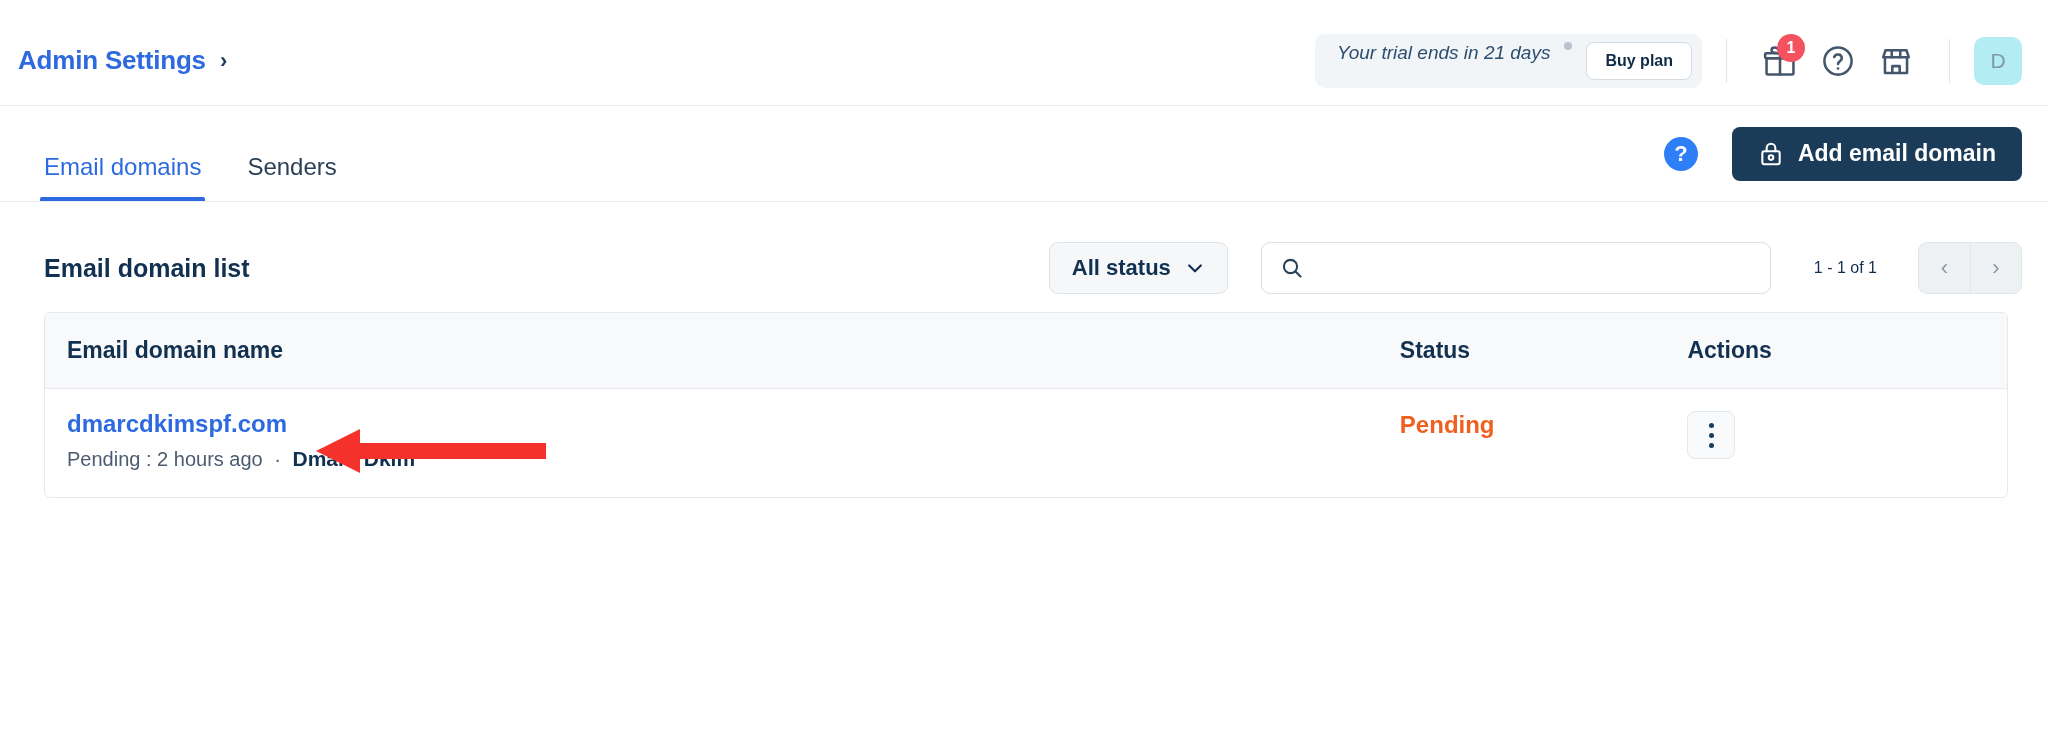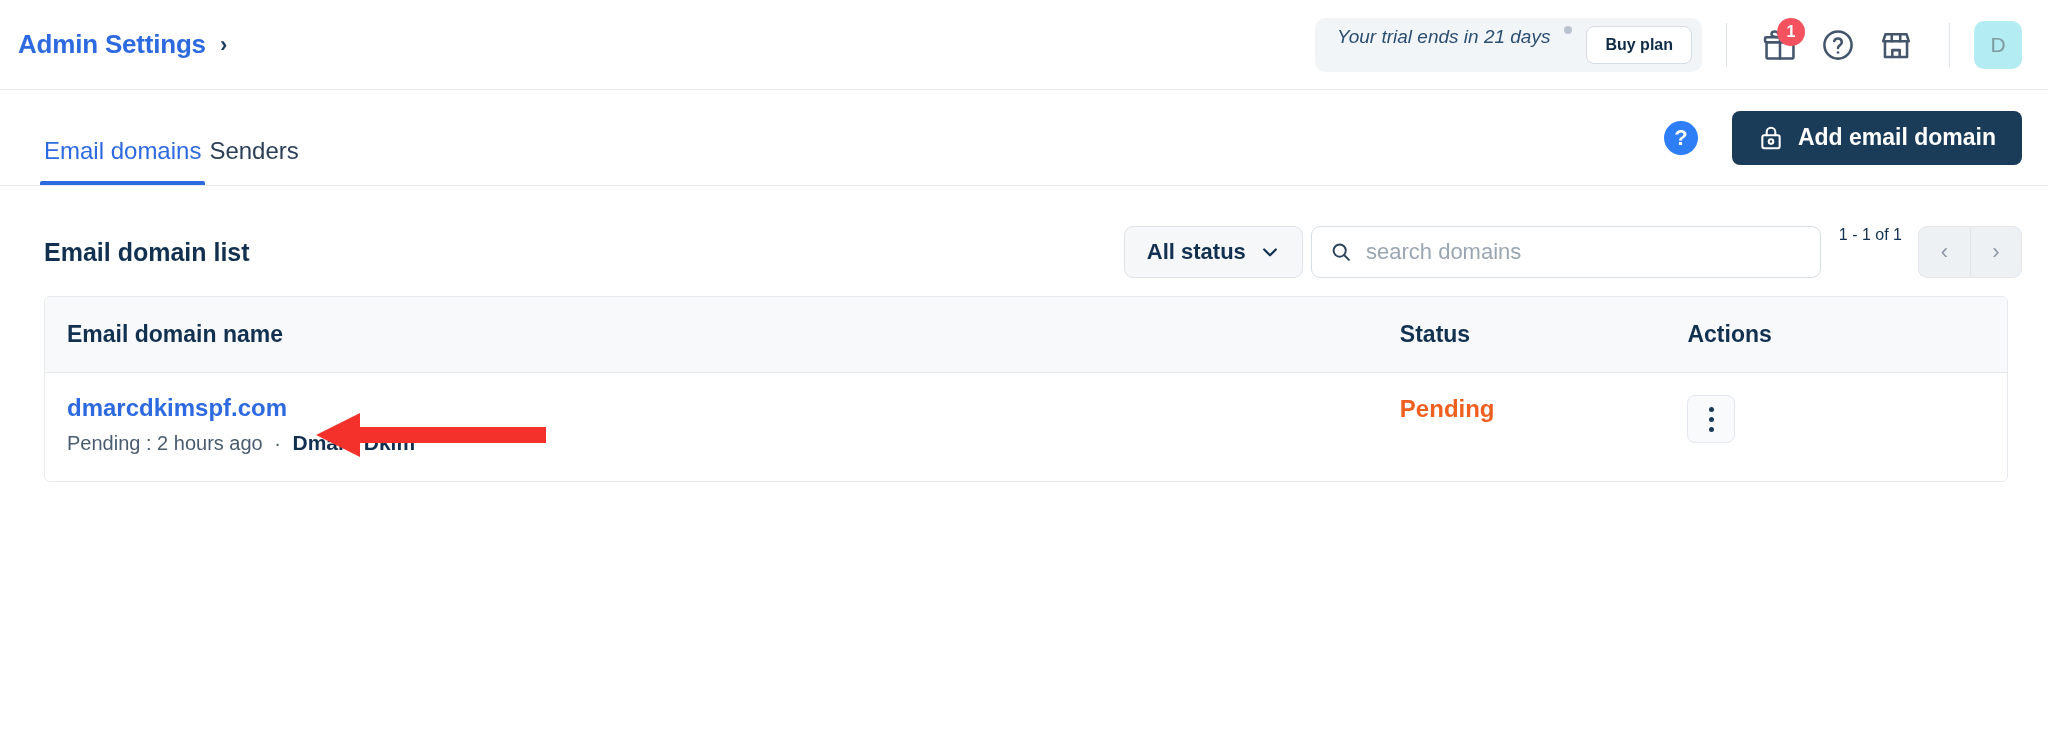--- a/index.html
+++ b/index.html
@@ -12,20 +12,21 @@
   }
 
   
   .topbar {
     position: relative;
     height: 90px;
     border-bottom: 1px solid #e8ebef;
     display: flex;
     align-items: center;
     padding: 0 26px 0 18px;
+    margin-top: 16px;
   }
   .breadcrumb { display: flex; align-items: center; gap: 14px; }
   .crumb-link {
     font-size: 26px; font-weight: 700; color: #2d6ae0;
     letter-spacing: -0.2px; cursor: pointer;
   }
   .crumb-sep { font-size: 22px; color: #1e3a5f; font-weight: 700; }
   .crumb-current {
     font-size: 26px; font-weight: 700; color: #12304f; letter-spacing: -0.2px;
   }
@@ -67,21 +68,21 @@
     font-size: 21px; color: #7f9aa0; cursor: pointer;
   }
 
   
   .tabrow {
     position: relative; height: 96px;
     display: flex; align-items: center;
     padding: 0 26px 0 40px;
     border-bottom: 1px solid #e8ebef;
   }
-  .tabs { display: flex; align-items: flex-end; height: 100%; }
+  .tabs { display: flex; align-items: flex-end; height: 100%; gap: 38px; }
   .tab {
     font-size: 24px; color: #2a3f55; cursor: pointer;
     padding: 0 4px 22px 4px; position: relative; line-height: 1;
     display: flex; align-items: flex-end; height: 100%;
     padding-top: 40px;
   }
   .tab.active { color: #2d6ae0; }
   .tab.active::after {
     content: ""; position: absolute; left: 0; right: 0; bottom: 0;
     height: 4px; background: #2d6ae0; border-radius: 2px 2px 0 0;
@@ -100,21 +101,21 @@
     font-family: "Liberation Sans", sans-serif;
   }
 
   
   .list-head {
     display: flex; align-items: center;
     padding: 36px 26px 0 44px;
     height: 96px;
   }
   .list-title { font-size: 25px; font-weight: 700; color: #12304f; }
-  .list-controls { margin-left: auto; display: flex; align-items: flex-start; gap: 8px; }
+  .list-controls { margin-left: auto; display: flex; align-items: center; gap: 33px; }
   .status-select {
     background: #f5f7f9; border: 1px solid #dde3e9; border-radius: 9px;
     height: 52px; padding: 0 22px; display: flex; align-items: center; gap: 14px;
     font-size: 22px; font-weight: 700; color: #12304f; cursor: pointer;
   }
   .search-box {
     width: 510px; height: 52px;
     background: #fff; border: 1px solid #d8dee5; border-radius: 9px;
     display: flex; align-items: center; gap: 14px; padding: 0 18px;
   }
@@ -259,21 +260,20 @@
         <svg width="20" height="20" viewBox="0 0 24 24" fill="none" stroke="#12304f" stroke-width="2.6" stroke-linecap="round" stroke-linejoin="round">
           <polyline points="5,9 12,16 19,9"></polyline>
         </svg>
       </div>
 
       <div class="search-box">
         <svg width="24" height="24" viewBox="0 0 24 24" fill="none" stroke="#2c4257" stroke-width="2.1" stroke-linecap="round">
           <circle cx="10.5" cy="10.5" r="6.6"></circle>
           <line x1="15.5" y1="15.5" x2="20.5" y2="20.5"></line>
         </svg>
-        <input type="text" placeholder="search domains" style="">
       </div>
 
       <div class="page-count">1 - 1 of 1</div>
 
       <div class="pager">
         <button>‹</button>
         <button>›</button>
       </div>
     </div>
   </div>

